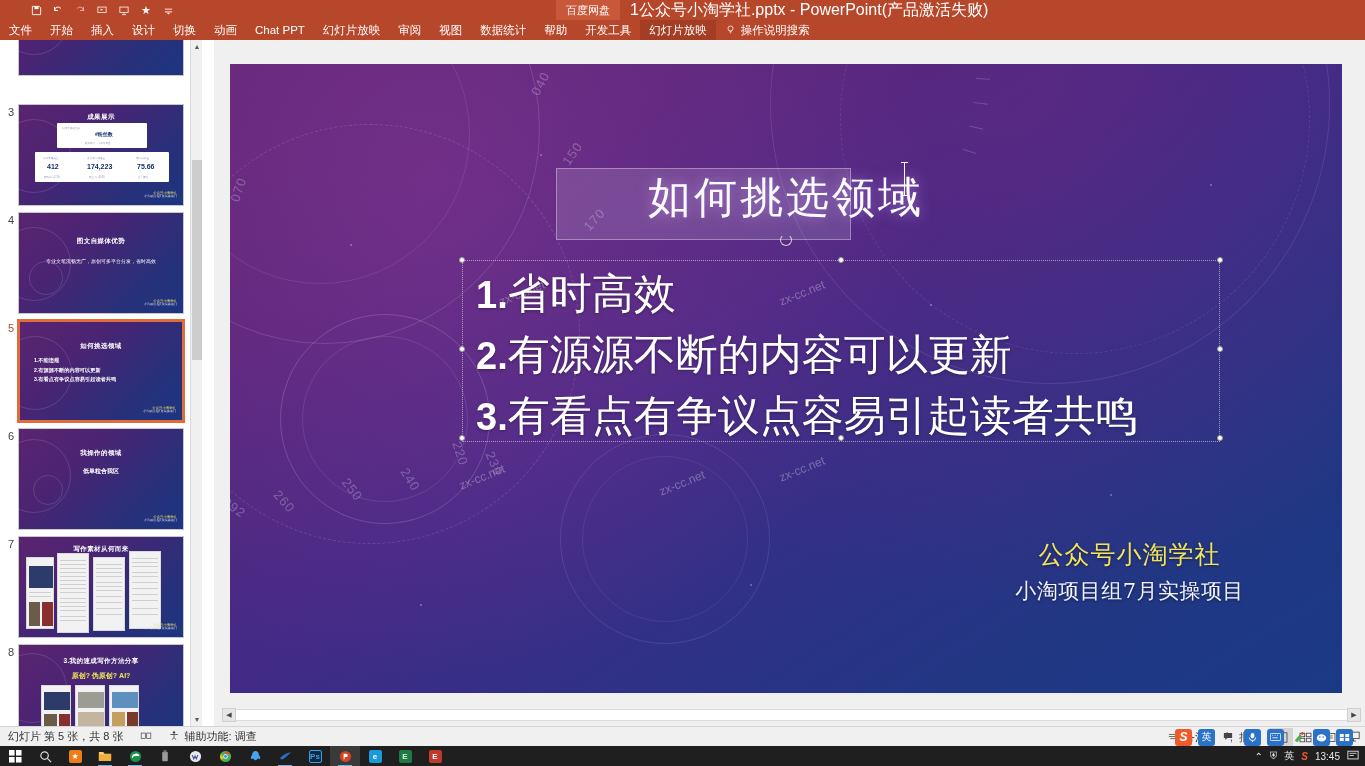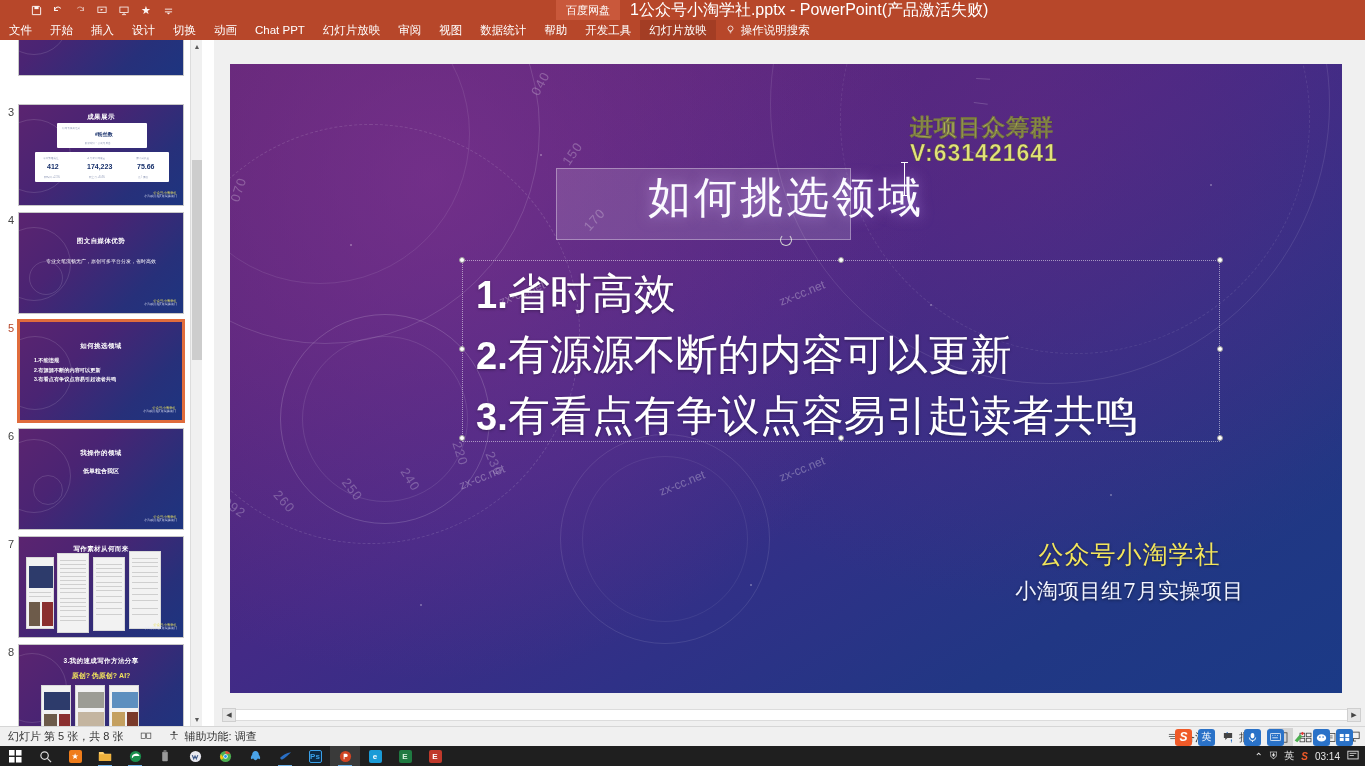--- a/index.html
+++ b/index.html
@@ -477,24 +477,20 @@
         <div><b>3.</b><span>有看点有争议点容易引起读者共鸣</span></div>
       </div>
 
       <div class="wm-sel"></div>
       <div class="caret"></div>
       <div class="wm-zx" style="left:268px;top:222px;">zx-cc.net</div>
       <div class="wm-zx" style="left:548px;top:222px;">zx-cc.net</div>
       <div class="wm-zx" style="left:228px;top:406px;">zx-cc.net</div>
       <div class="wm-zx" style="left:428px;top:412px;">zx-cc.net</div>
       <div class="wm-zx" style="left:548px;top:398px;">zx-cc.net</div>
-      <div class="wm-grp">
-        <div>进项目众筹群</div>
-        <div>V:631421641</div>
-      </div>
 
       <div class="footer-brand">
         <div class="fb1">公众号小淘学社</div>
         <div class="fb2">小淘项目组7月实操项目</div>
       </div>
     </div>
 
     <div class="hscroll">
       <div class="hs-l">◀</div>
       <div class="hs-track"></div>
@@ -687,21 +683,21 @@
     </div>
   <div class="tb-ic">
       <div class="sq" style="background:#c0392b;">E</div>
     </div>
 
   <div class="tray">
     <span>⌃</span>
     <span>⛨</span>
     <span>英</span>
     <span style="color:#f05a28;font-weight:bold;font-style:italic;">S</span>
-    <span>03:14</span>
+    <span>13:45</span>
     <span>
       <svg width="12" height="11" viewBox="0 0 14 12">
           <rect x="1" y="1" width="12" height="9" fill="none" stroke="#ddd" stroke-width="1.1"></rect>
           <path d="M3 3.5h8M3 6h5" stroke="#ddd" stroke-width="1"></path>
         </svg>
     </span>
   </div>
 </div>
 
 </body></html>

